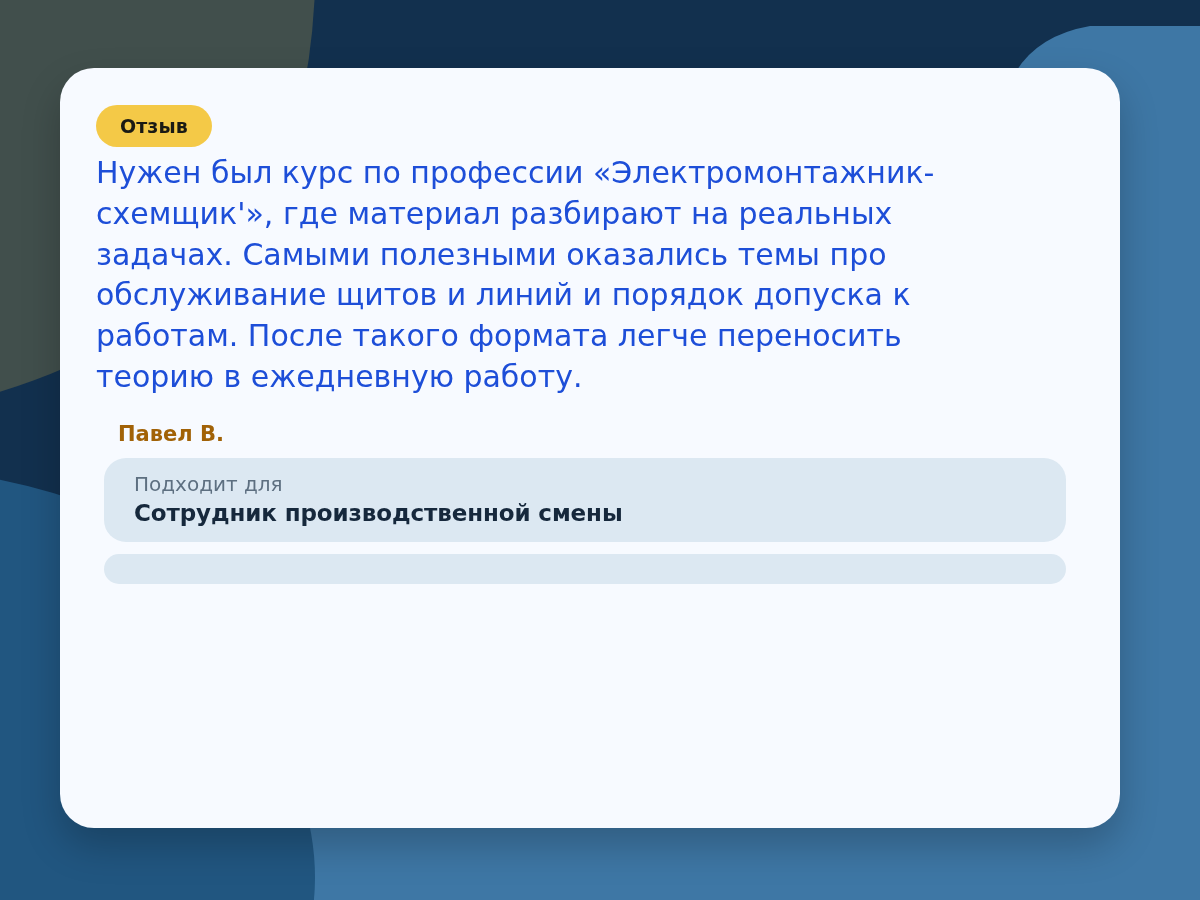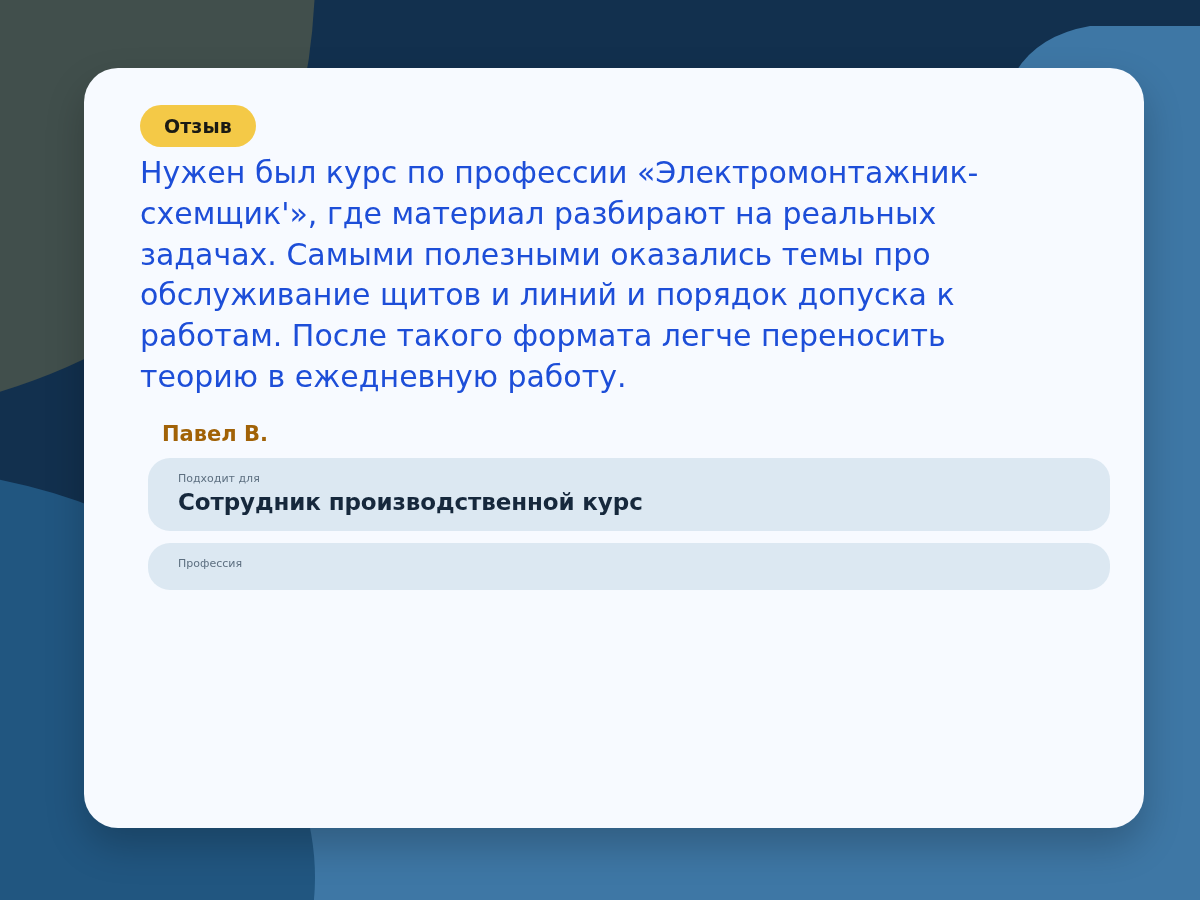--- a/index.html
+++ b/index.html
@@ -11,28 +11,28 @@
     overflow: hidden;
     position: relative;
   }
 
   
   #bg { position:absolute; inset:0; width:1200px; height:900px; }
 
   
   .card {
     position:absolute;
-    left:84px;
+    left:60px;
     top:68px;
     width:1060px;
     height:760px;
     background:#f7faff;
     border-radius:34px;
     box-shadow: 0 18px 38px rgba(0,0,0,.22);
-    padding: 36px 44px 0 56px;
+    padding: 36px 44px 0 36px;
     overflow:hidden;
   }
 
   
   .badges {
     display:flex;
     align-items:center;
     justify-content:space-between;
     height:44px;
   }
@@ -94,21 +94,21 @@
   
   .info-row {
     margin-top:12px;
     margin-left:8px;
     width:962px;
     background:#dce8f2;
     border-radius:22px;
     padding:14px 30px 16px 30px;
   }
   .info-label {
-    font-size:11px;
+    font-size:20px;
     color:#5d6f80;
     font-weight:400;
     margin-bottom:4px;
   }
   .info-value {
     font-size:23px;
     font-weight:700;
     color:#16283c;
     letter-spacing:-.1px;
   }
@@ -134,20 +134,19 @@
     <span class="badge badge-kind">Отзыв</span>
   </div>
 
 
   <p class="body-text">Нужен был курс по профессии «Электромонтажник-схемщик'», где материал разбирают на реальных задачах. Самыми полезными оказались темы про обслуживание щитов и линий и порядок допуска к работам. После такого формата легче переносить теорию в ежедневную работу.</p>
 
   <div class="author">Павел В.</div>
 
   <div class="info-row">
     <div class="info-label">Подходит для</div>
-    <div class="info-value">Сотрудник производственной курс</div>
+    <div class="info-value">Сотрудник производственной смены</div>
   </div>
 
   <div class="info-row">
-    <div class="info-label">Профессия</div>
   </div>
 
 </div>
 
 </body></html>

